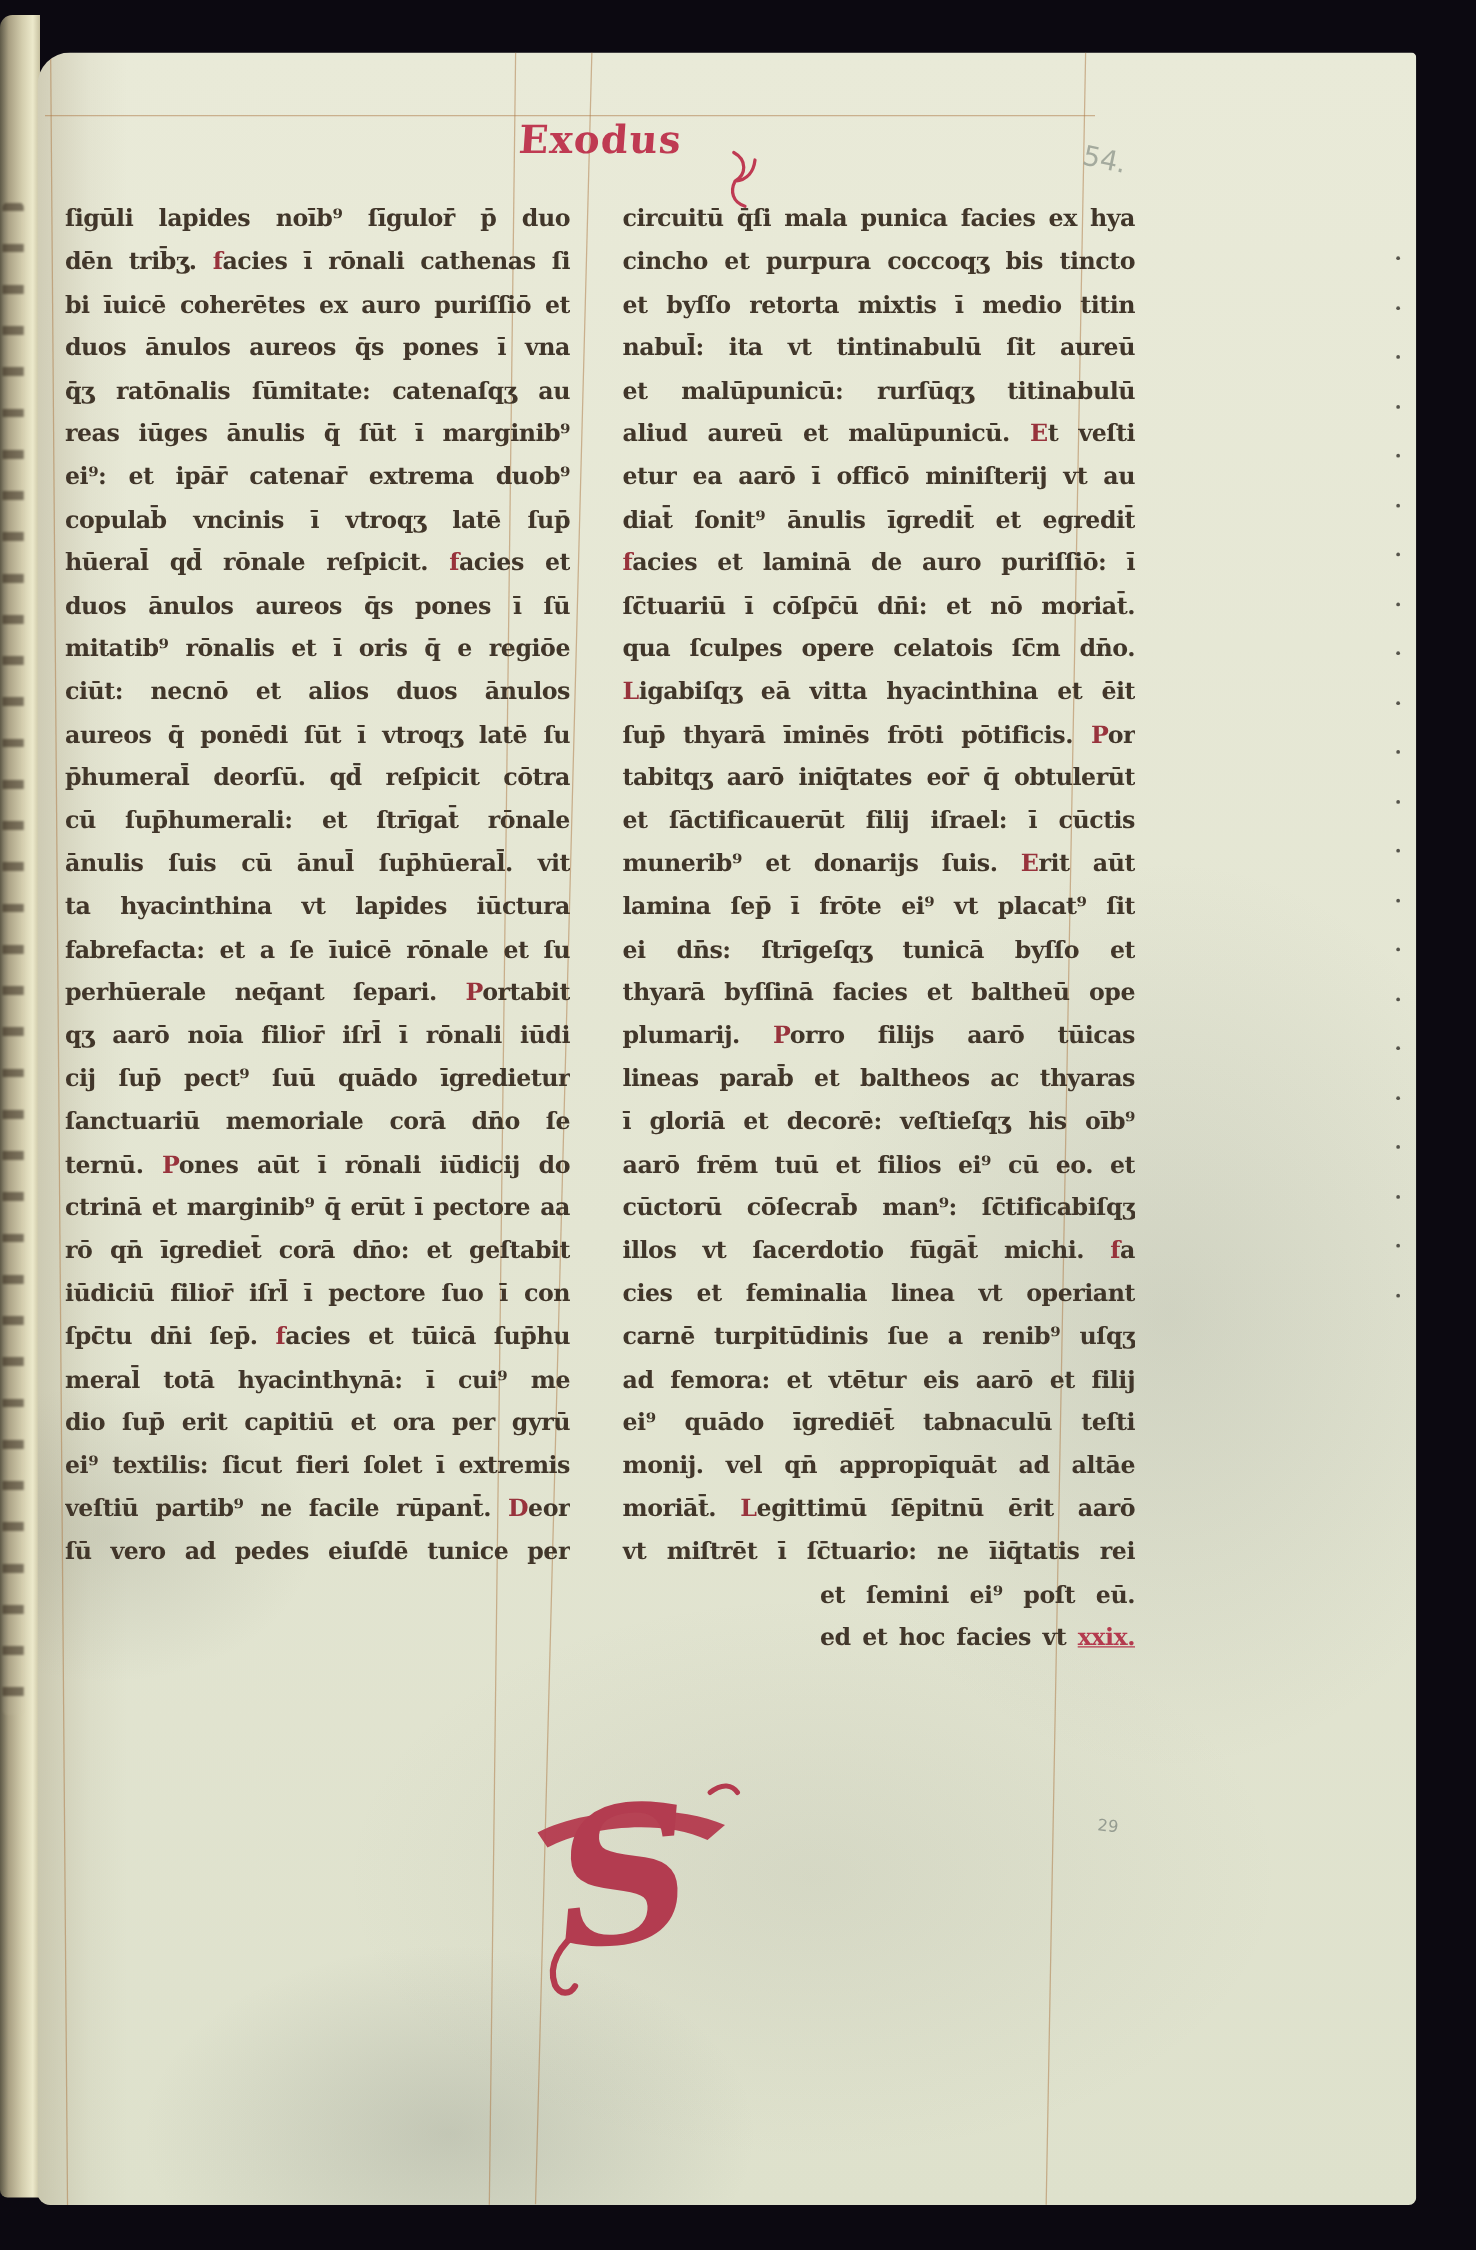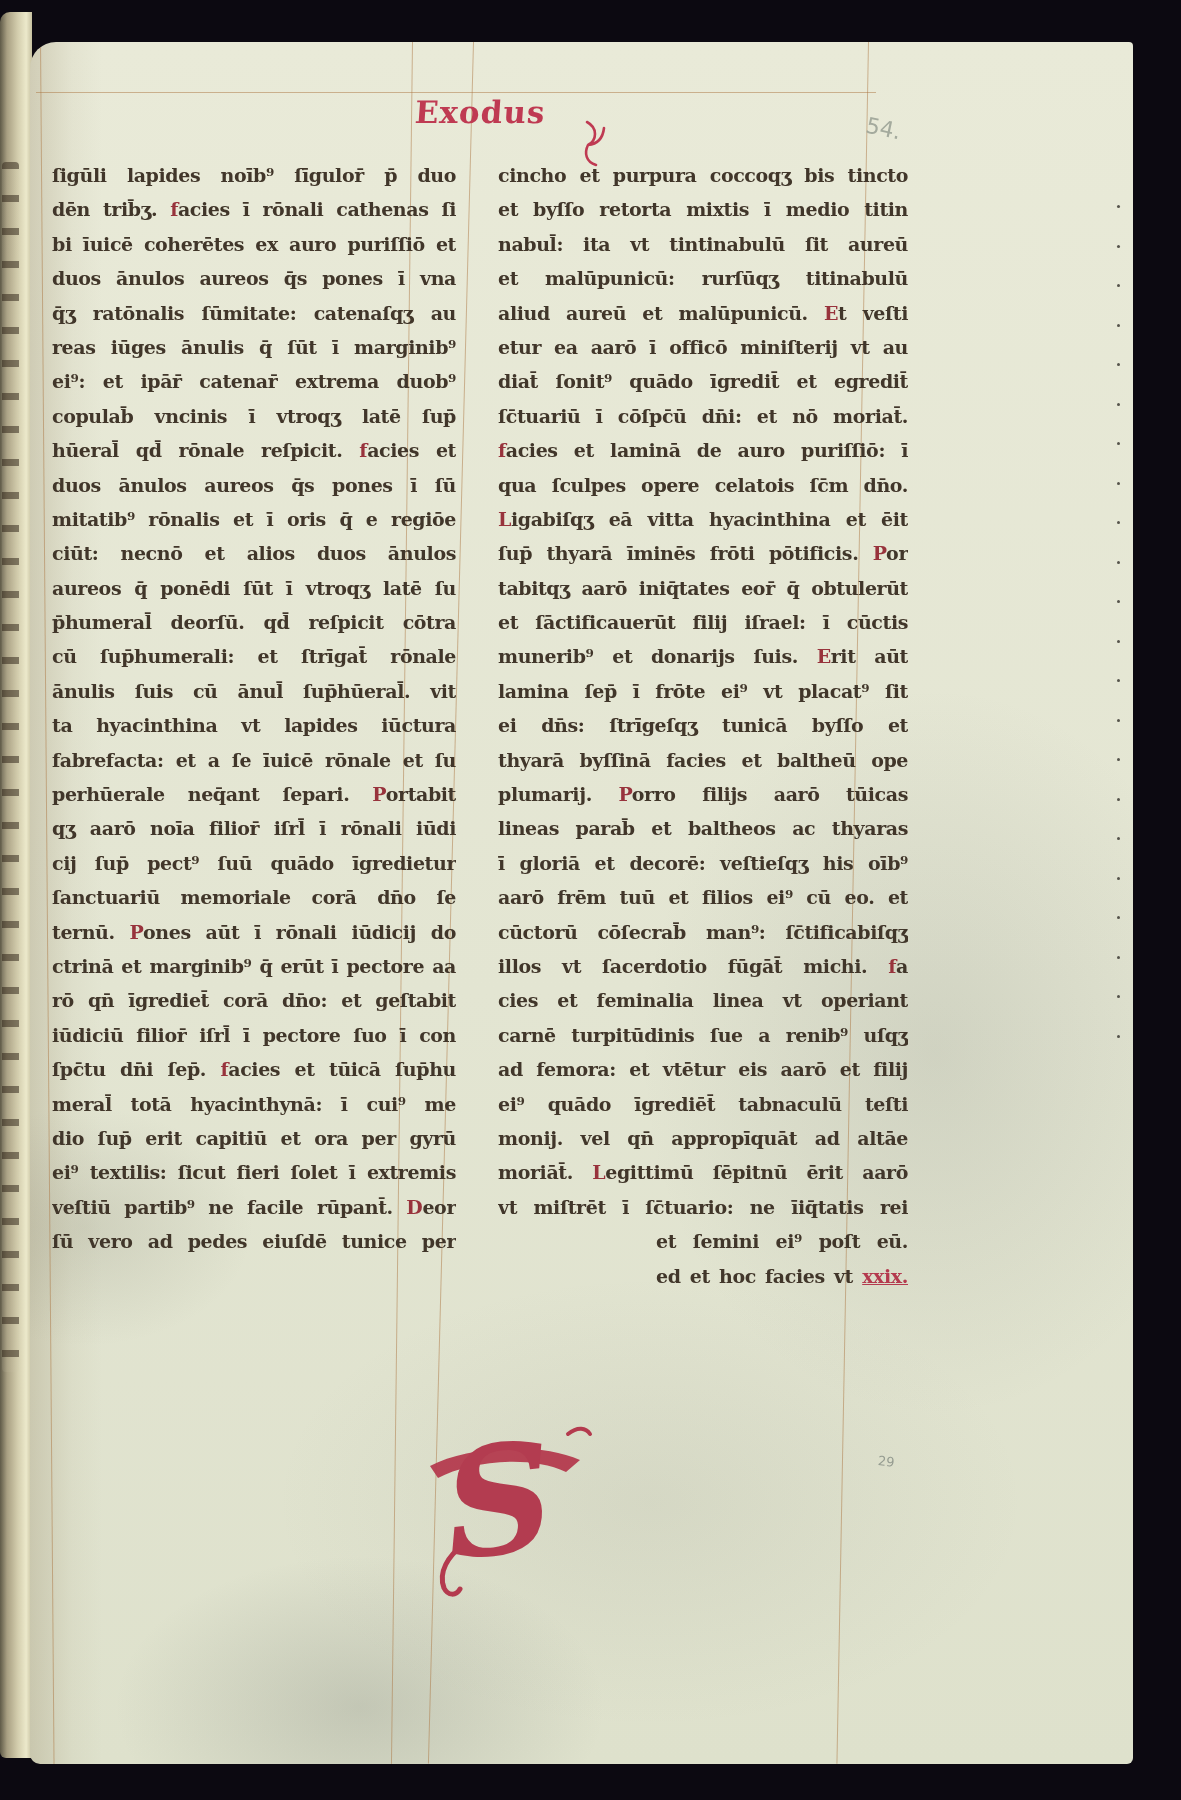--- a/index.html
+++ b/index.html
@@ -148,29 +148,30 @@
       <div class="line"><span>rō qn̄ īgrediet̄ corā dn̄o: et geſtabit</span></div>
       <div class="line"><span>iūdiciū filior̄ iſrl̄ ī pectore ſuo ī con</span></div>
       <div class="line"><span>ſpc̄tu dn̄i ſep̄. </span><span class="rt">f</span><span>acies et tūicā ſup̄hu</span></div>
       <div class="line"><span>meral̄ totā hyacinthynā: ī cui⁹ me</span></div>
       <div class="line"><span>dio ſup̄ erit capitiū et ora per gyrū</span></div>
       <div class="line"><span>ei⁹ textilis: ſicut fieri ſolet ī extremis</span></div>
       <div class="line"><span>veſtiū partib⁹ ne facile rūpant̄. </span><span class="rt">D</span><span>eor</span></div>
       <div class="line"><span>ſū vero ad pedes eiuſdē tunice per</span></div>
     </div>
   <div class="col col-right">
+      <div class="line"><span>circuitū q̄ſi mala punica facies ex hya</span></div>
       <div class="line"><span>cincho et purpura coccoqʒ bis tincto</span></div>
       <div class="line"><span>et byſſo retorta mixtis ī medio titin</span></div>
       <div class="line"><span>nabul̄: ita vt tintinabulū ſit aureū</span></div>
       <div class="line"><span>et malūpunicū: rurſūqʒ titinabulū</span></div>
       <div class="line"><span>aliud aureū et malūpunicū. </span><span class="rt">E</span><span>t veſti</span></div>
       <div class="line"><span>etur ea aarō ī officō miniſterij vt au</span></div>
-      <div class="line"><span>diat̄ ſonit⁹ quādo īgredit̄ et egredit̄</span></div>
+      <div class="line"><span>diat̄ ſonit⁹ ānulis īgredit̄ et egredit̄</span></div>
+      <div class="line"><span class="rt">f</span><span>acies et laminā de auro puriſſiō: ī</span></div>
       <div class="line"><span>ſc̄tuariū ī cōſpc̄ū dn̄i: et nō moriat̄.</span></div>
-      <div class="line"><span class="rt">f</span><span>acies et laminā de auro puriſſiō: ī</span></div>
       <div class="line"><span>qua ſculpes opere celatois ſc̄m dn̄o.</span></div>
       <div class="line"><span class="rt">L</span><span>igabiſqʒ eā vitta hyacinthina et ēit</span></div>
       <div class="line"><span>ſup̄ thyarā īminēs frōti pōtificis. </span><span class="rt">P</span><span>or</span></div>
       <div class="line"><span>tabitqʒ aarō iniq̄tates eor̄ q̄ obtulerūt</span></div>
       <div class="line"><span>et ſāctificauerūt filij iſrael: ī cūctis</span></div>
       <div class="line"><span>munerib⁹ et donarijs ſuis. </span><span class="rt">E</span><span>rit aūt</span></div>
       <div class="line"><span>lamina ſep̄ ī frōte ei⁹ vt placat⁹ ſit</span></div>
       <div class="line"><span>ei dn̄s: ſtrīgeſqʒ tunicā byſſo et</span></div>
       <div class="line"><span>thyarā byſſinā facies et baltheū ope</span></div>
       <div class="line"><span>plumarij. </span><span class="rt">P</span><span>orro filijs aarō tūicas</span></div>

